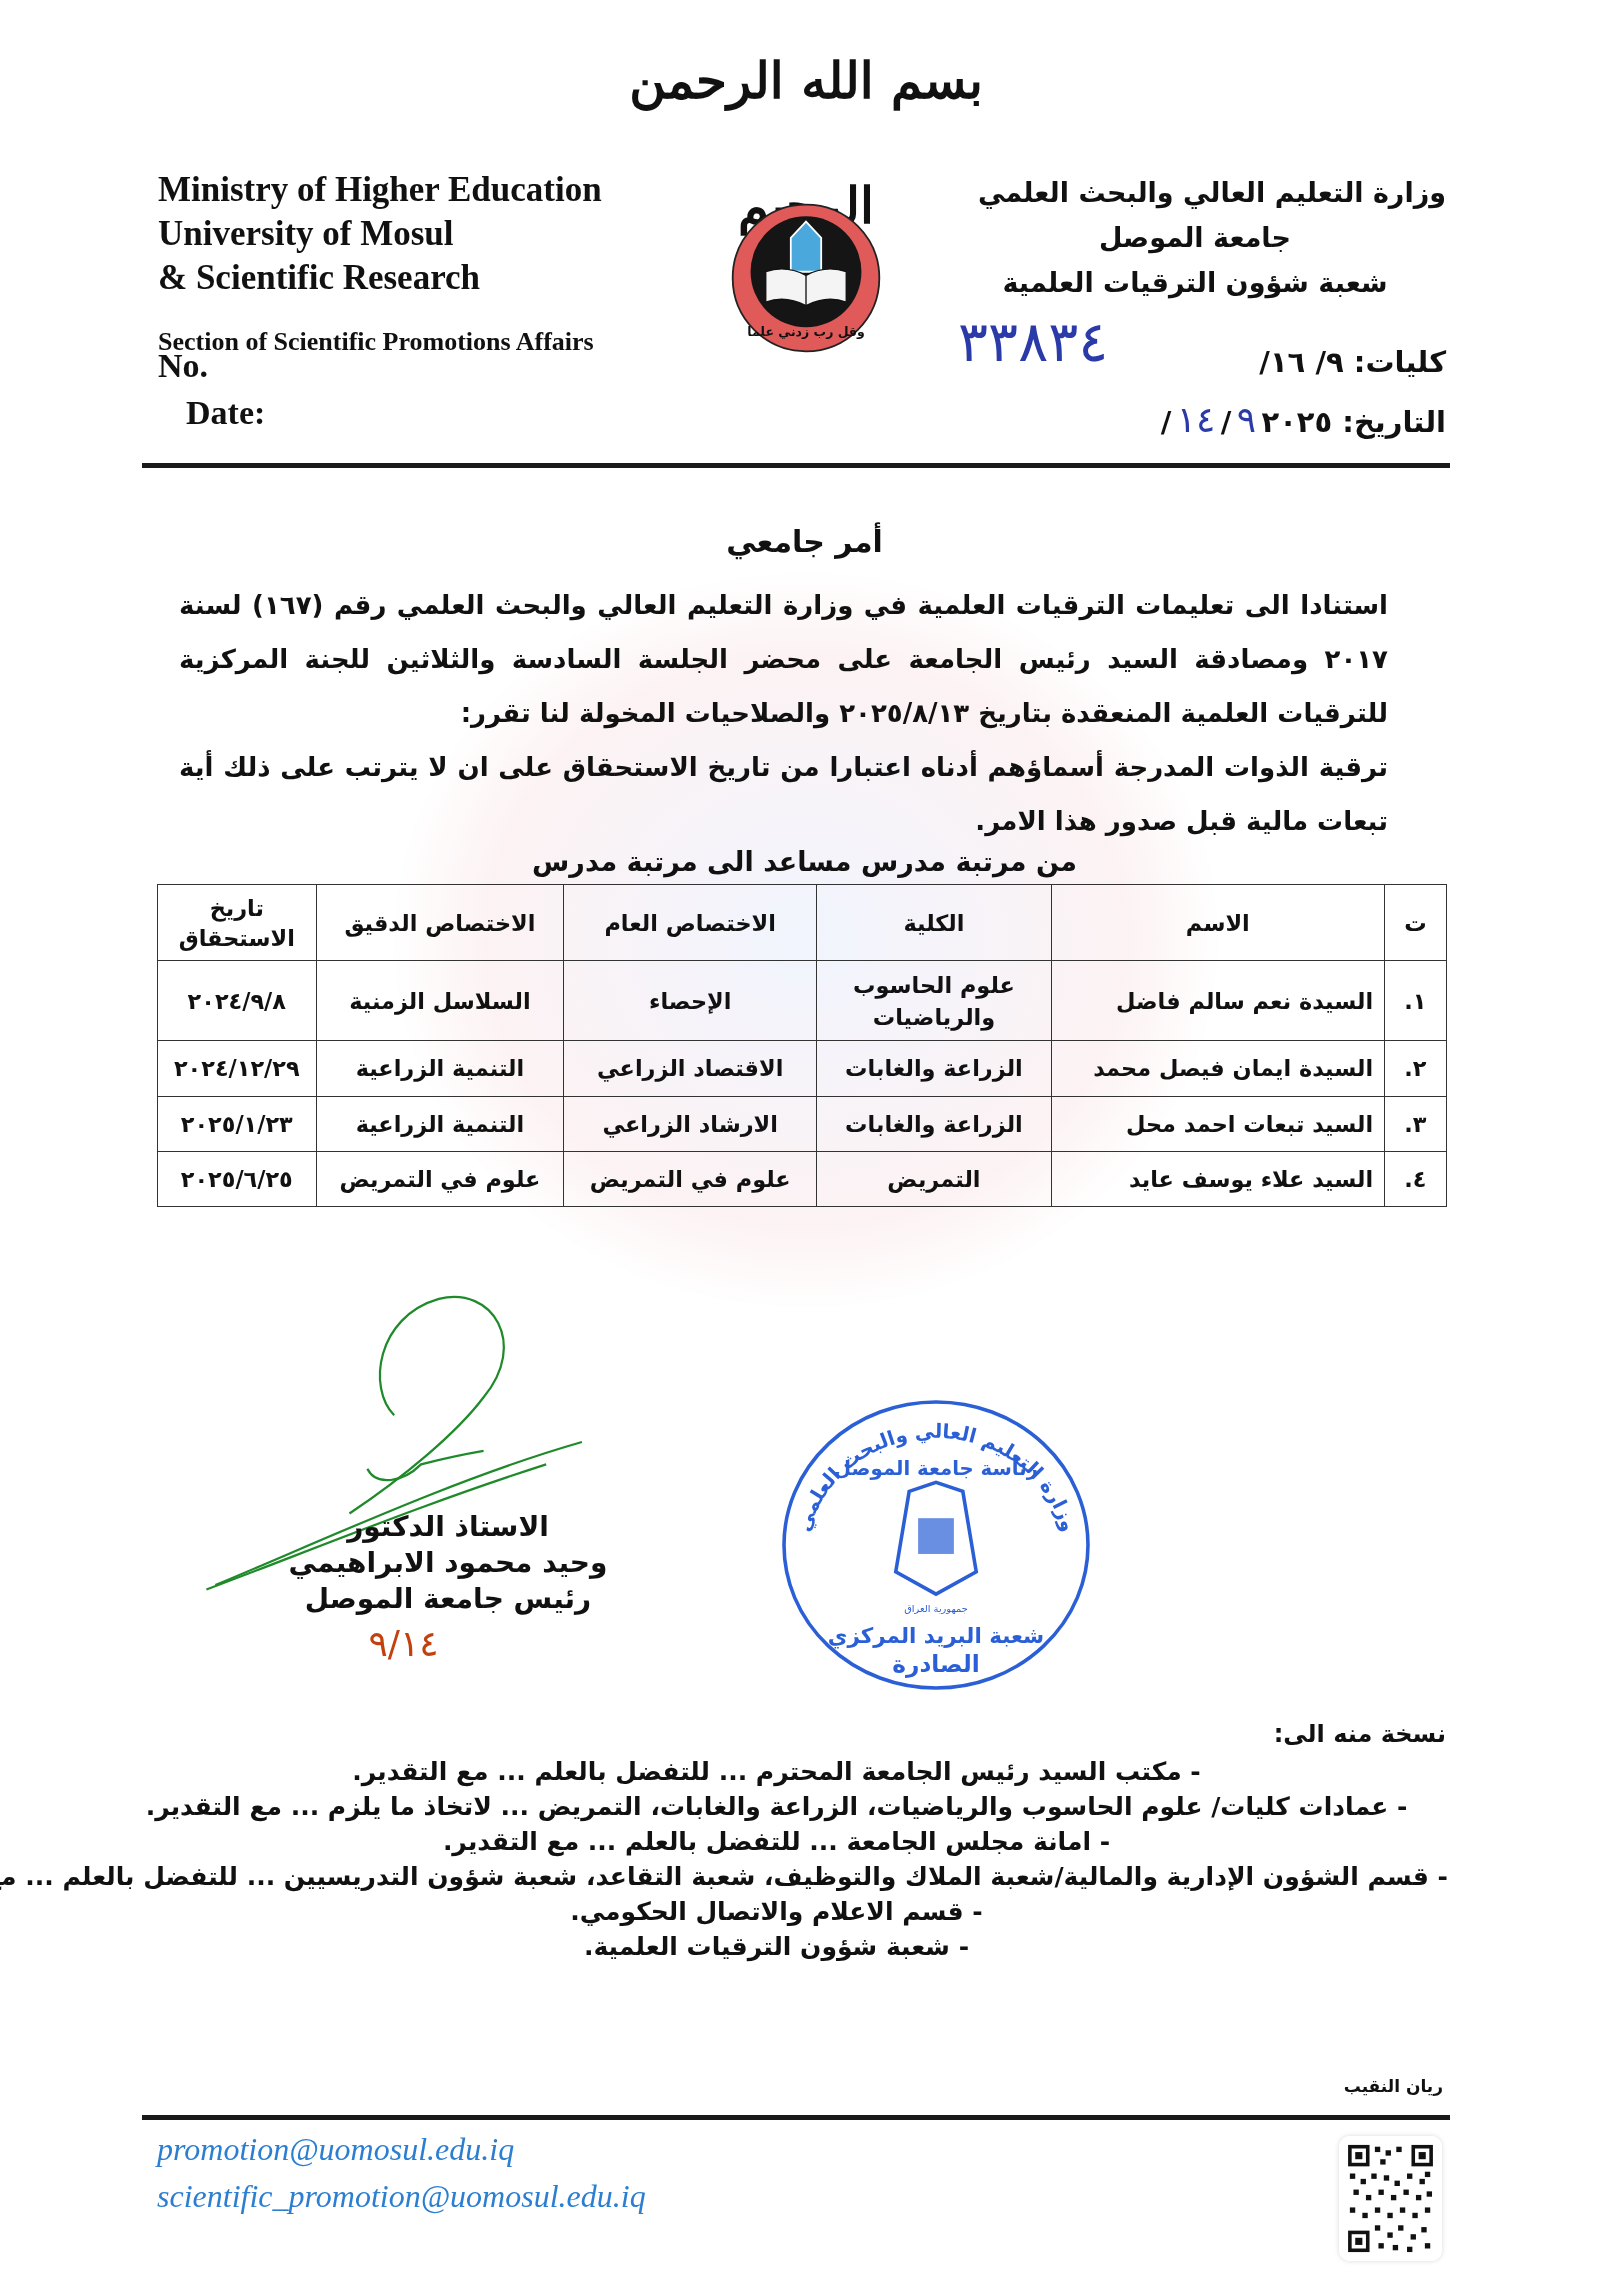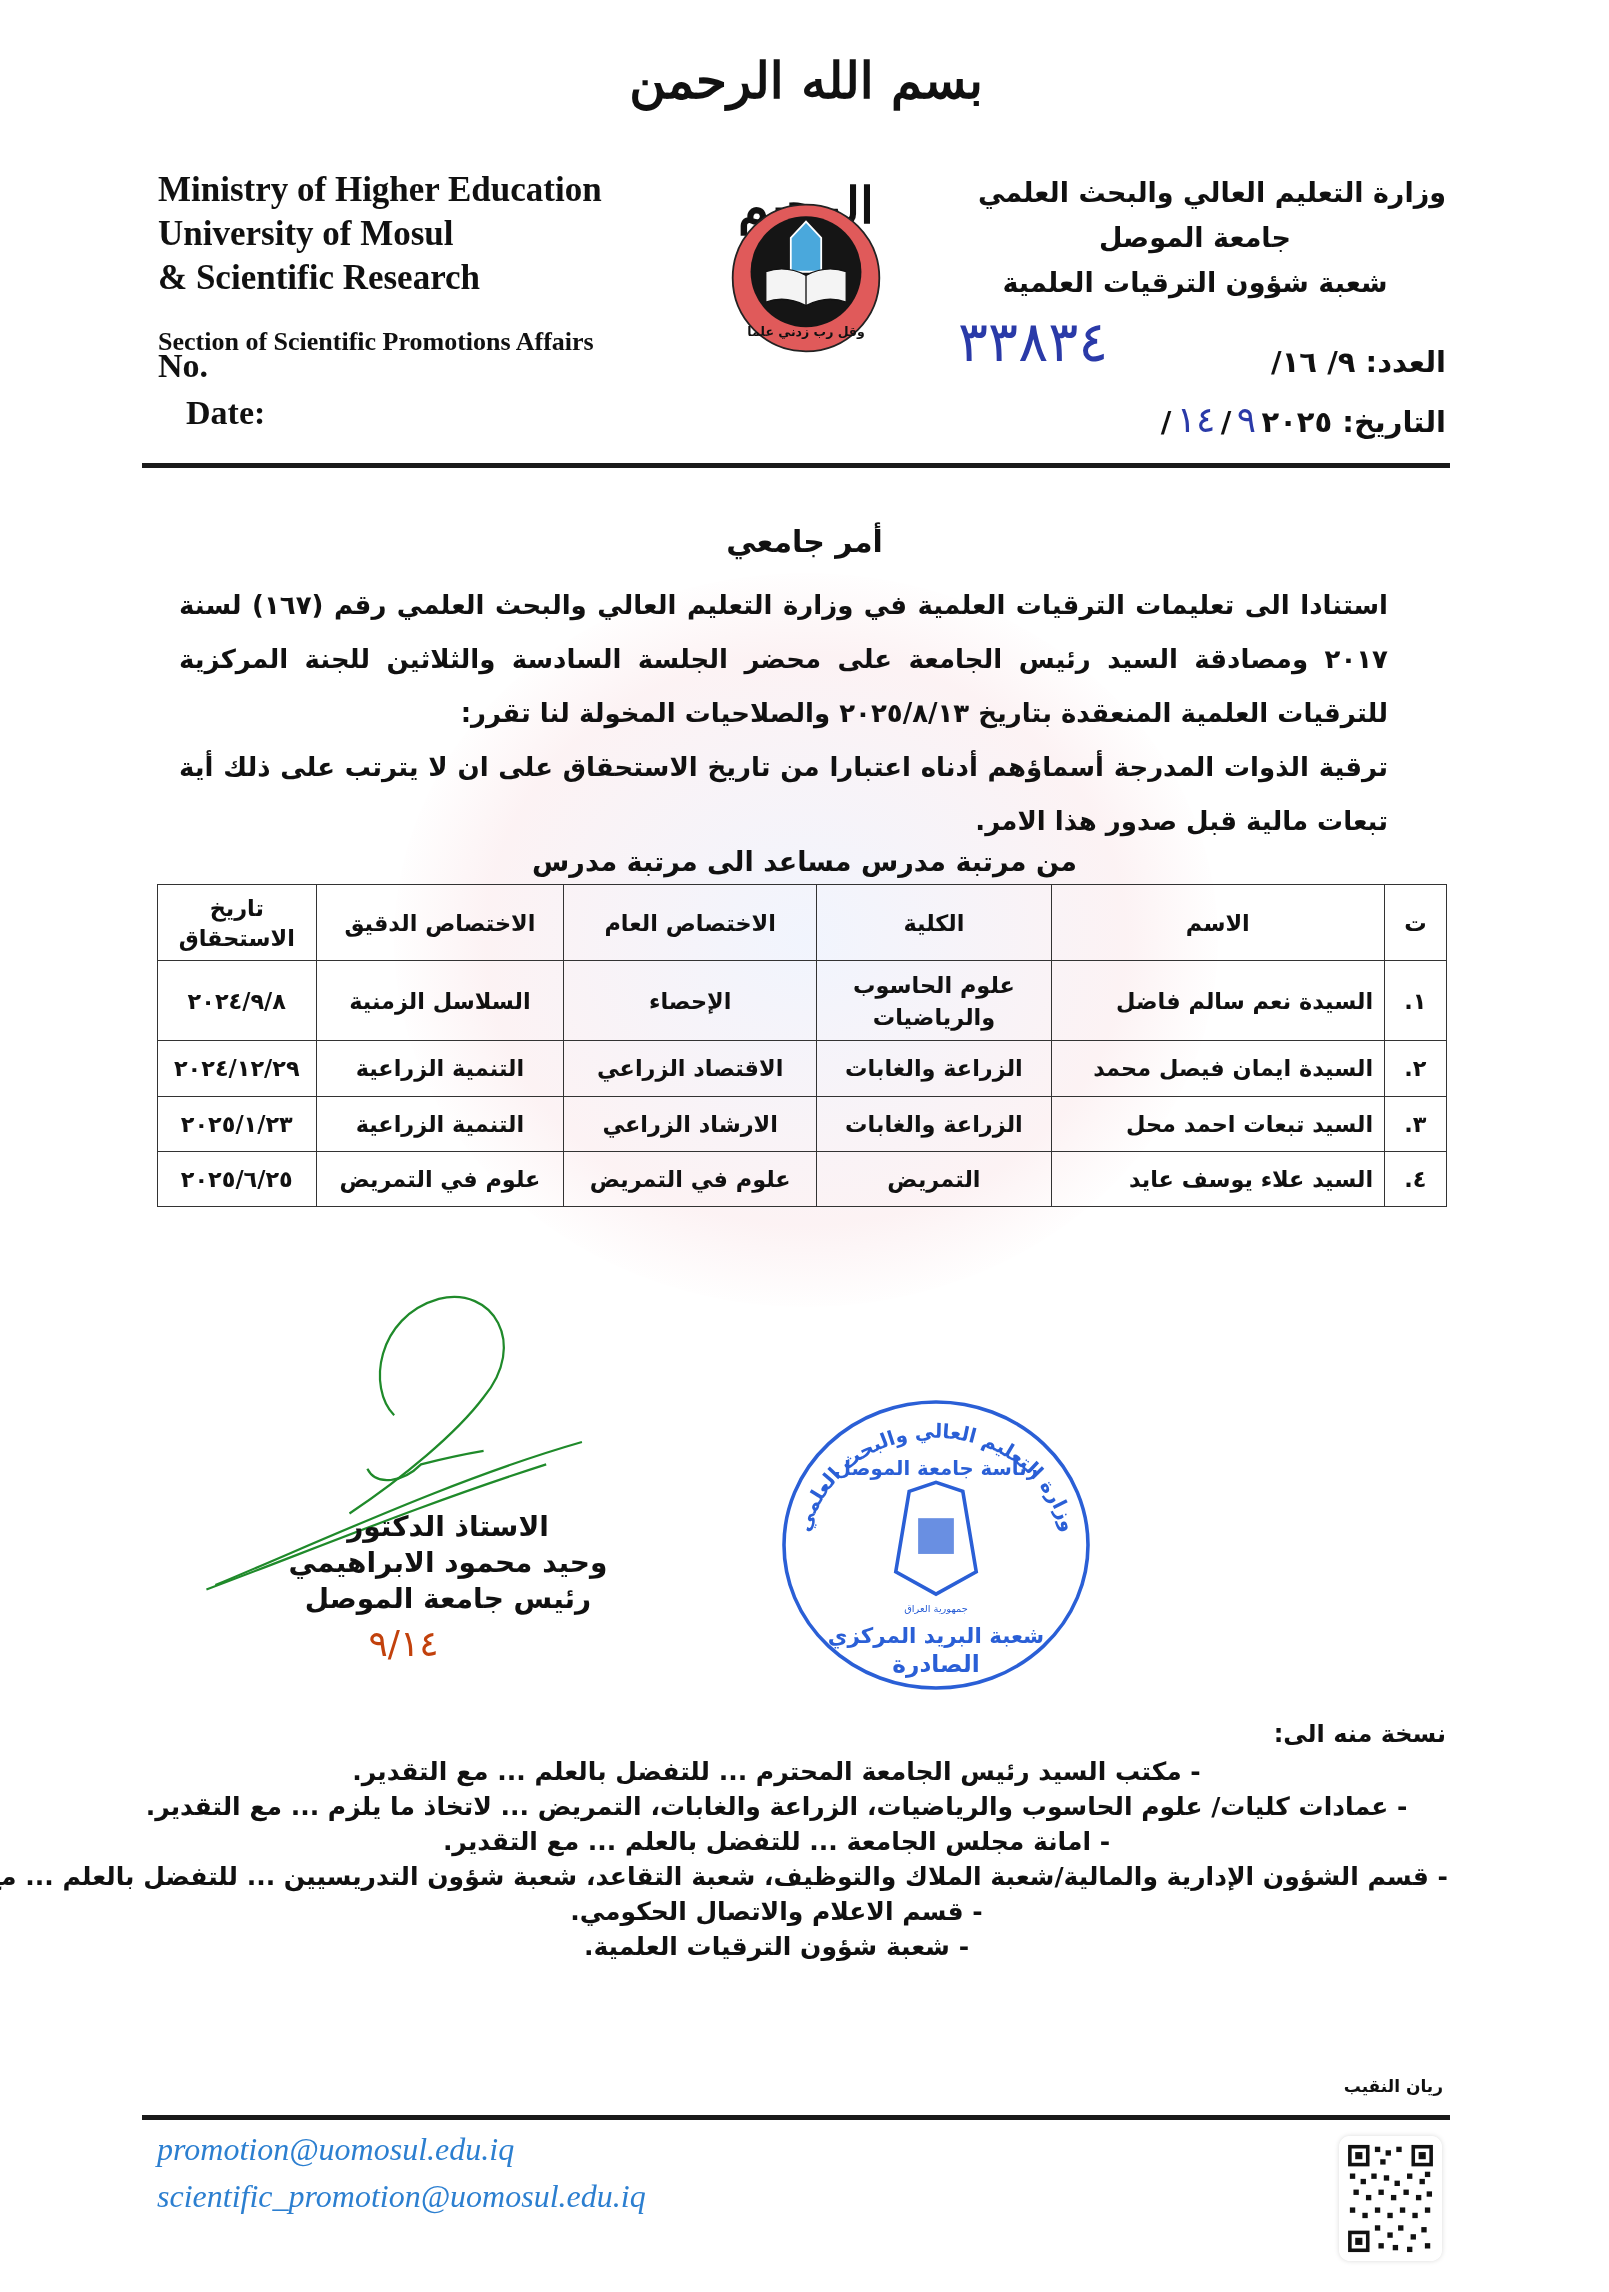--- a/index.html
+++ b/index.html
@@ -90,21 +90,21 @@
 
 <div class="abs ar ar-head">
   <div class="l1">وزارة التعليم العالي والبحث العلمي</div>
   <div>جامعة الموصل</div>
   <div>شعبة شؤون الترقيات العلمية</div>
 </div>
 
 <div class="abs hand-no">٣٣٨٣٤</div>
 
 <div class="abs ar ar-no">
-  <span>العدد:</span>
+  <span>كليات:</span>
   <span>٩/ ١٦/</span>
 </div>
 <div class="abs ar ar-date">
   <span>التاريخ:</span>
   <span class="hand">١٤</span>/<span class="hand">٩</span><span>٢٠٢٥/</span>
 </div>
 
 <div class="abs rule" style="top:463px;"></div>
 
 <div class="abs ar order-title">أمر جامعي</div>

